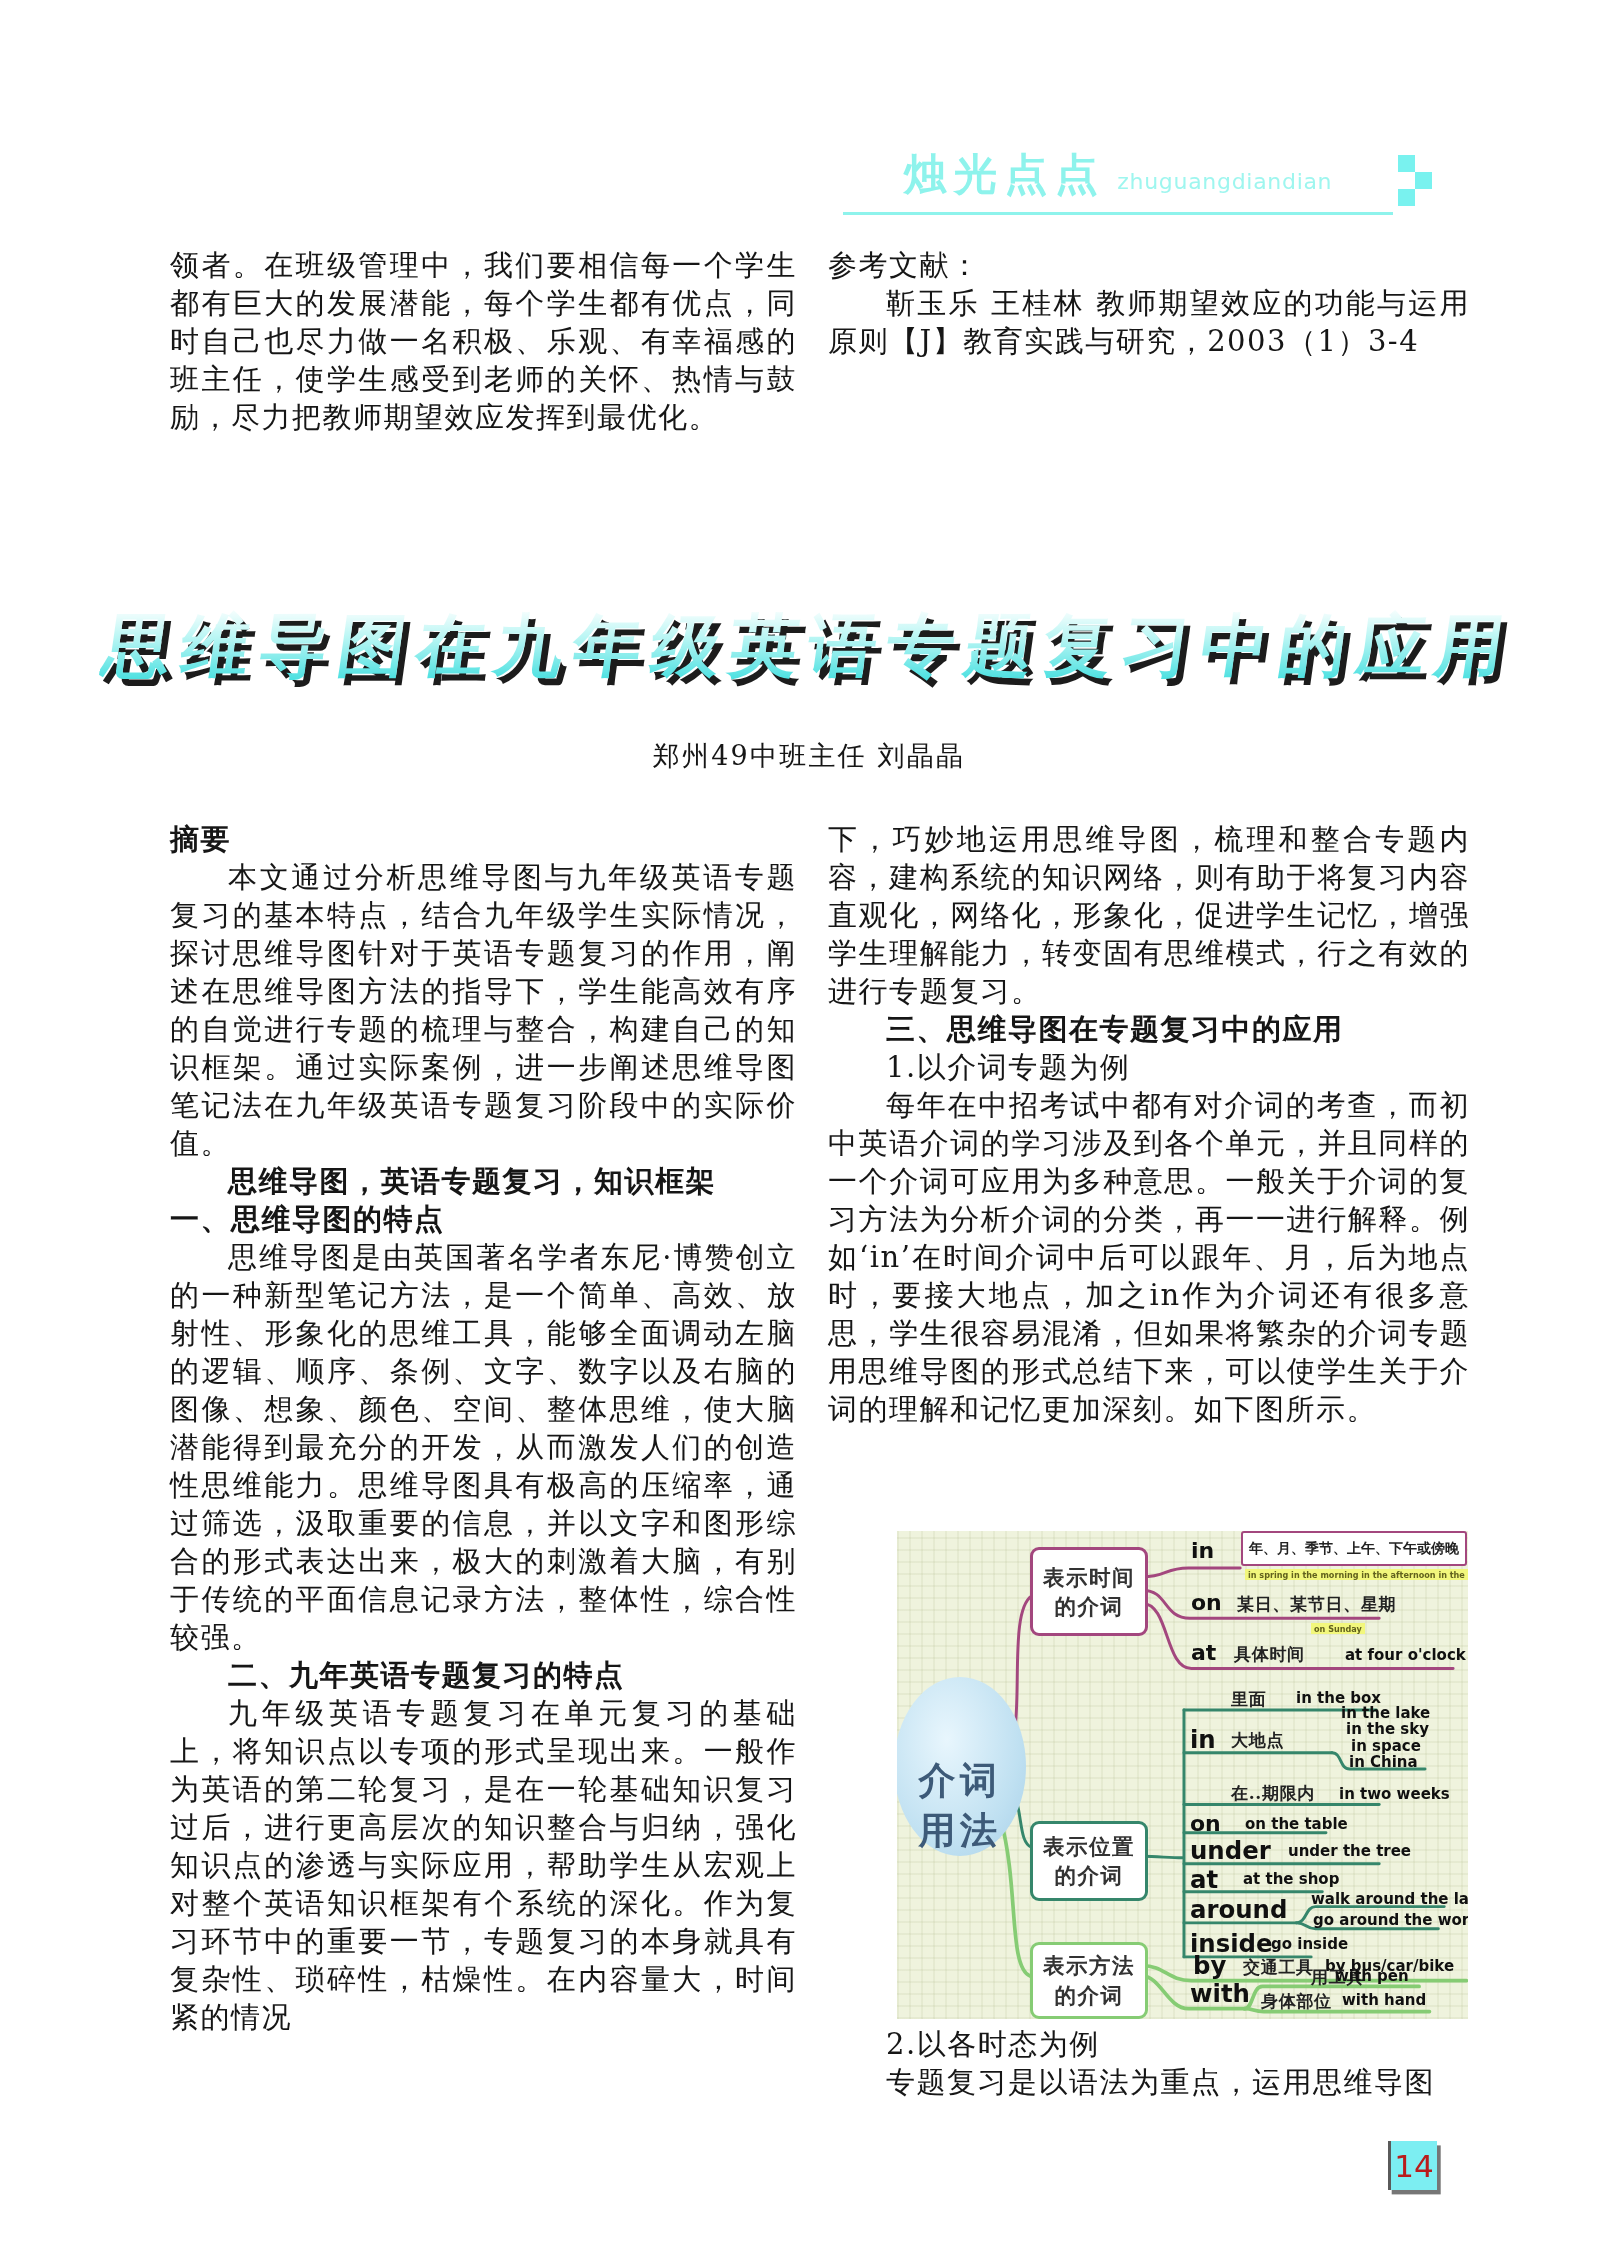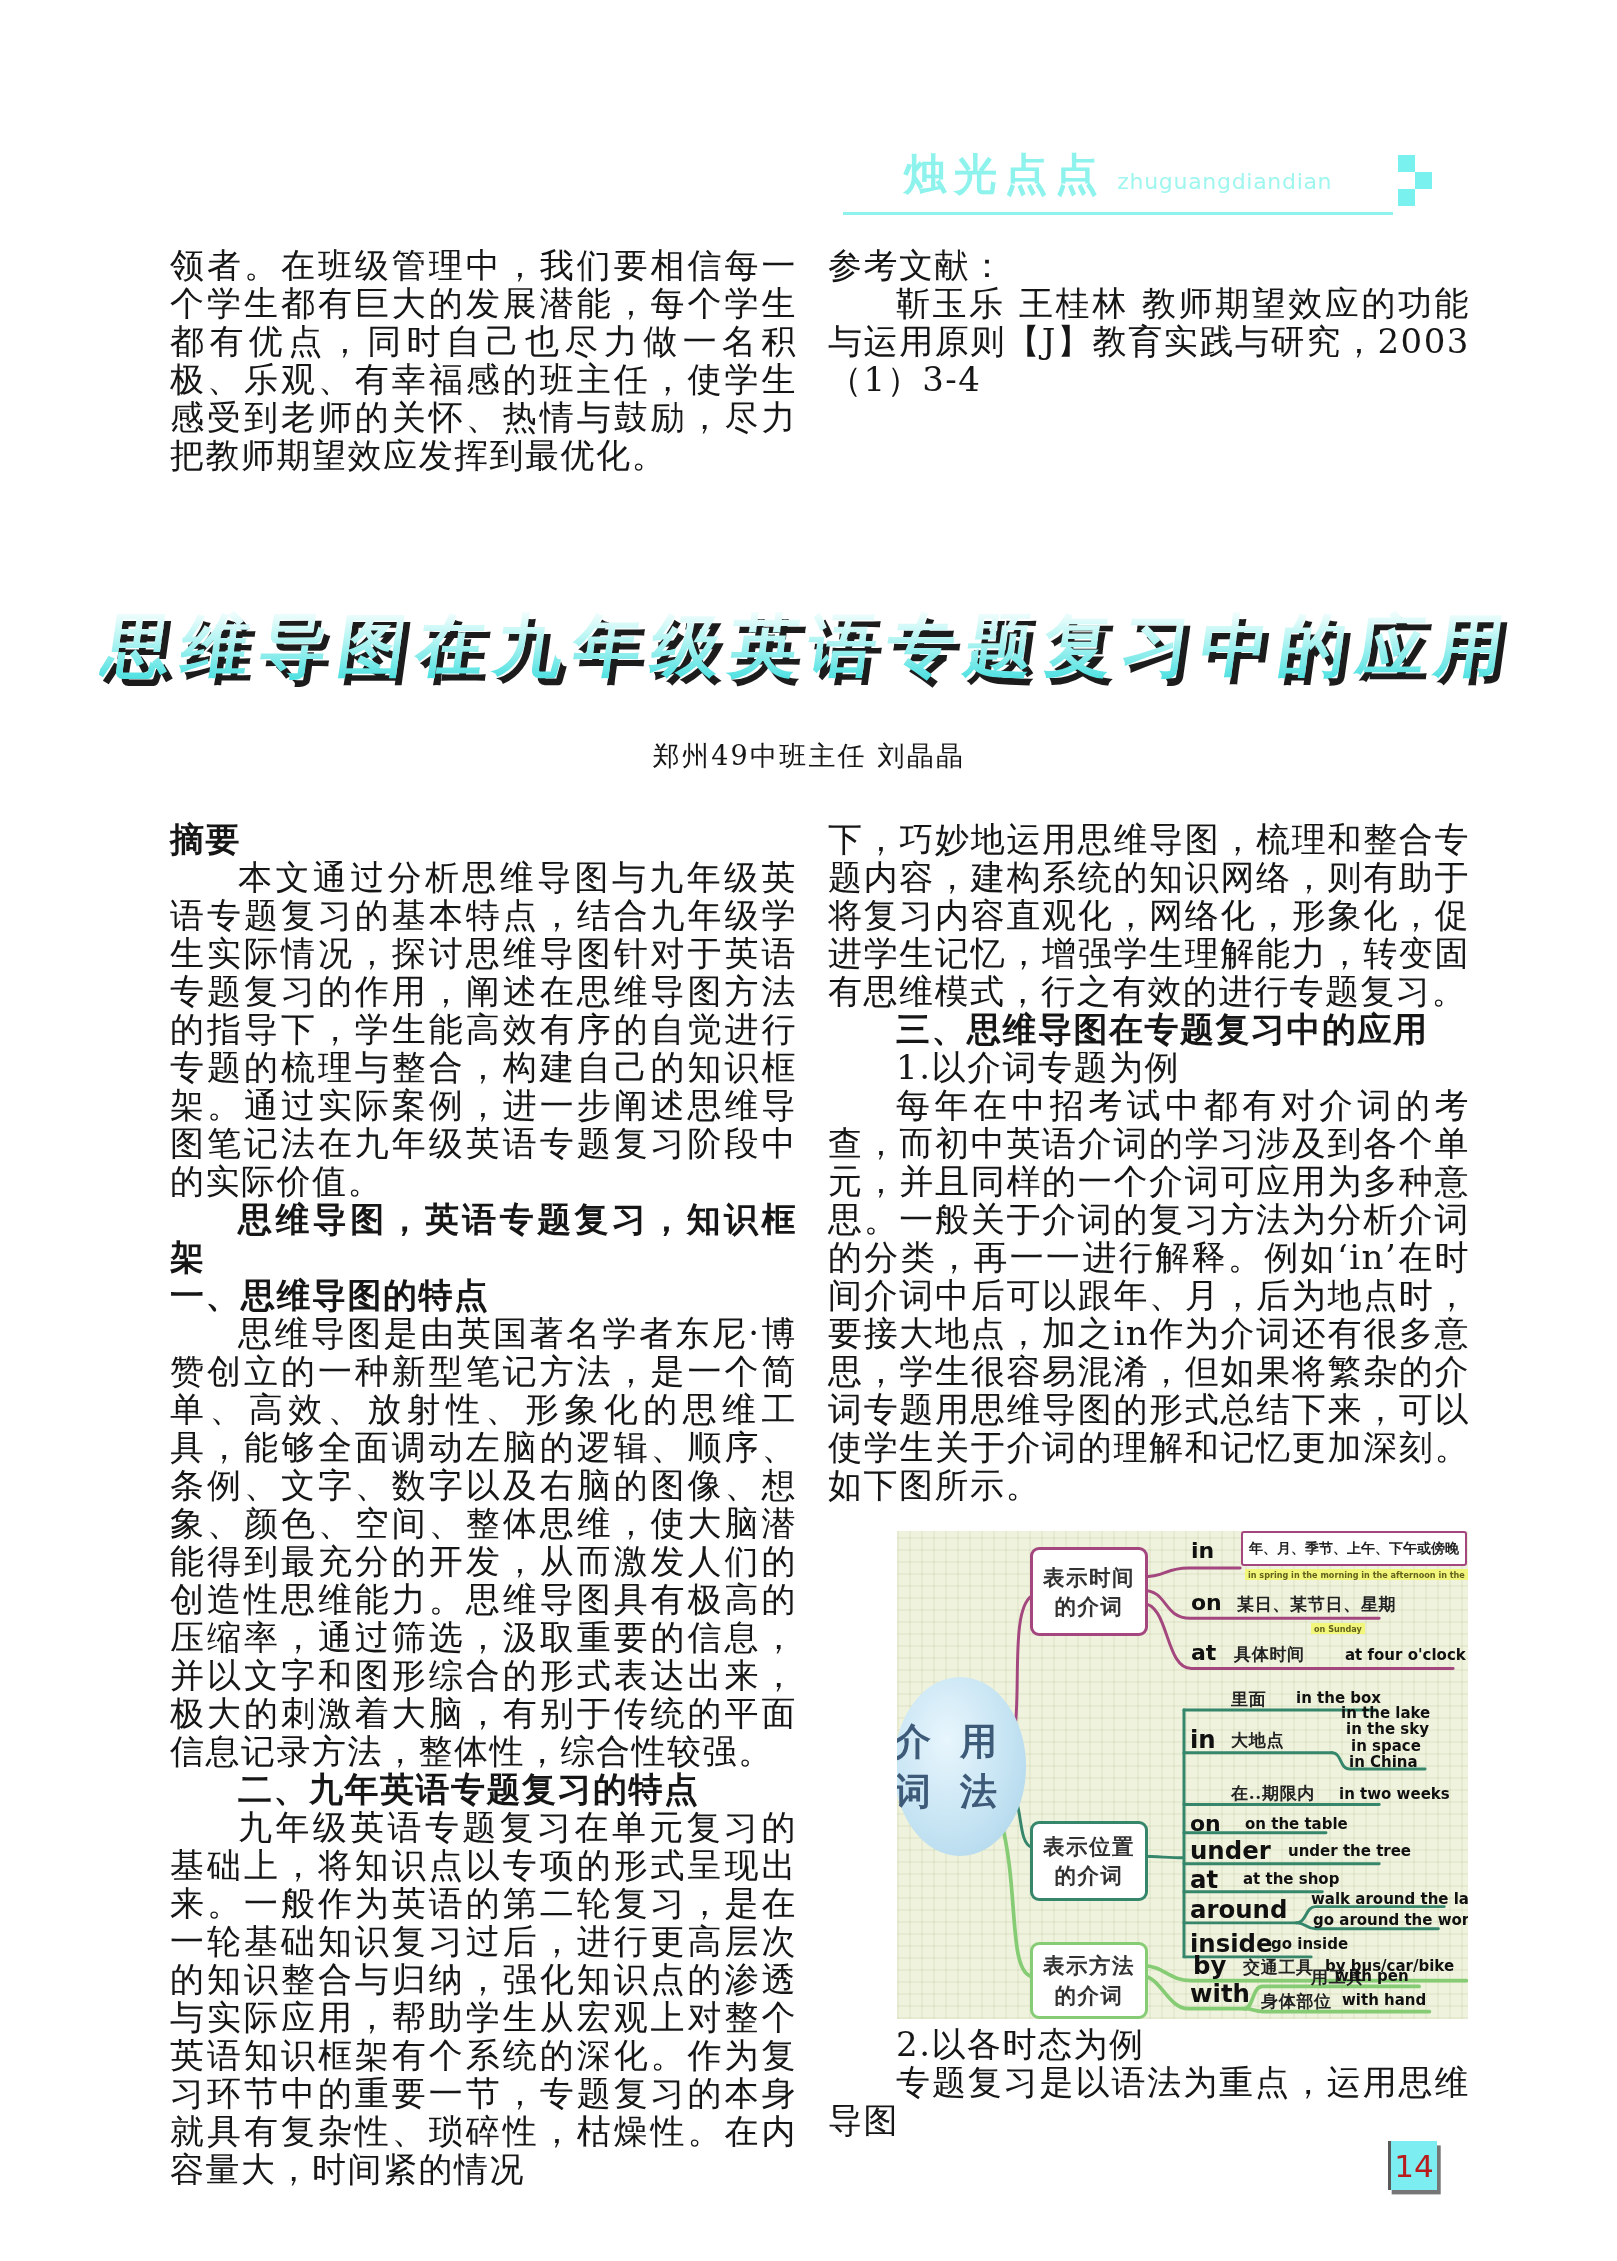--- a/index.html
+++ b/index.html
@@ -22,21 +22,21 @@
     font-family:"DejaVu Sans","Liberation Sans",sans-serif;
     font-size:22px;color:#9ef6ef;letter-spacing:0.7px;
   }
   .header-rule{position:absolute;left:843px;top:212px;width:550px;height:3px;background:#8ef3ec;}
   .sq{position:absolute;width:17px;height:17px;background:#79f2ef;}
   .sq1{left:1398px;top:155px;}
   .sq2{left:1415px;top:172px;}
   .sq3{left:1398px;top:189px;}
 
   
-  .col{position:absolute;font-size:34px;line-height:38px;}
+  .col{position:absolute;font-size:29px;line-height:38px;}
   .col .para{margin:0;text-align:justify;letter-spacing:1.5px;}
   .para.heading{font-weight:bold;}
   .para.heading-indent{font-weight:bold;text-indent:2em;}
   .para.body-indent{text-indent:2em;}
   .para.keywords-indent{font-weight:bold;text-indent:2em;}
   .para.sub-indent{text-indent:2em;}
   .topleft{left:170px;top:246px;width:627px;}
   .topright{left:828px;top:246px;width:642px;}
   .main-left{left:170px;top:820px;width:627px;}
   .main-right{left:828px;top:820px;width:642px;}
@@ -88,21 +88,21 @@
   .mbox.place{border:3px solid #35866b;}
   .mbox.method{border:3px solid #86cc74;}
   .descbox{
     position:absolute;border:2.2px solid #a3477e;background:#fff;border-radius:3px;
     font-size:14px;font-weight:bold;text-align:center;line-height:30px;color:#222;
     white-space:nowrap;
   }
   .ellipse{
     position:absolute;left:-3px;top:146px;width:132px;height:179px;border-radius:50%;
     background:radial-gradient(ellipse at 40% 35%, #e8f6fd 0%, #bfe0f1 65%, #a6cfe8 100%);
-    display:flex;flex-direction:row;align-items:center;justify-content:flex-end;
+    display:flex;flex-direction:column;align-items:center;justify-content:flex-end;
     font-size:37px;font-weight:bold;color:#3d5a78;letter-spacing:4.4px;
   }
 
   
   .page-badge{
     position:absolute;left:1388px;top:2141px;width:46px;height:49px;
     background:#7ceef2;border-left:3px solid #5a5a5a;
     box-shadow:3.7px 4.4px 0 #767676;
     display:flex;align-items:center;justify-content:center;
     font-family:"DejaVu Sans","Liberation Sans",sans-serif;

